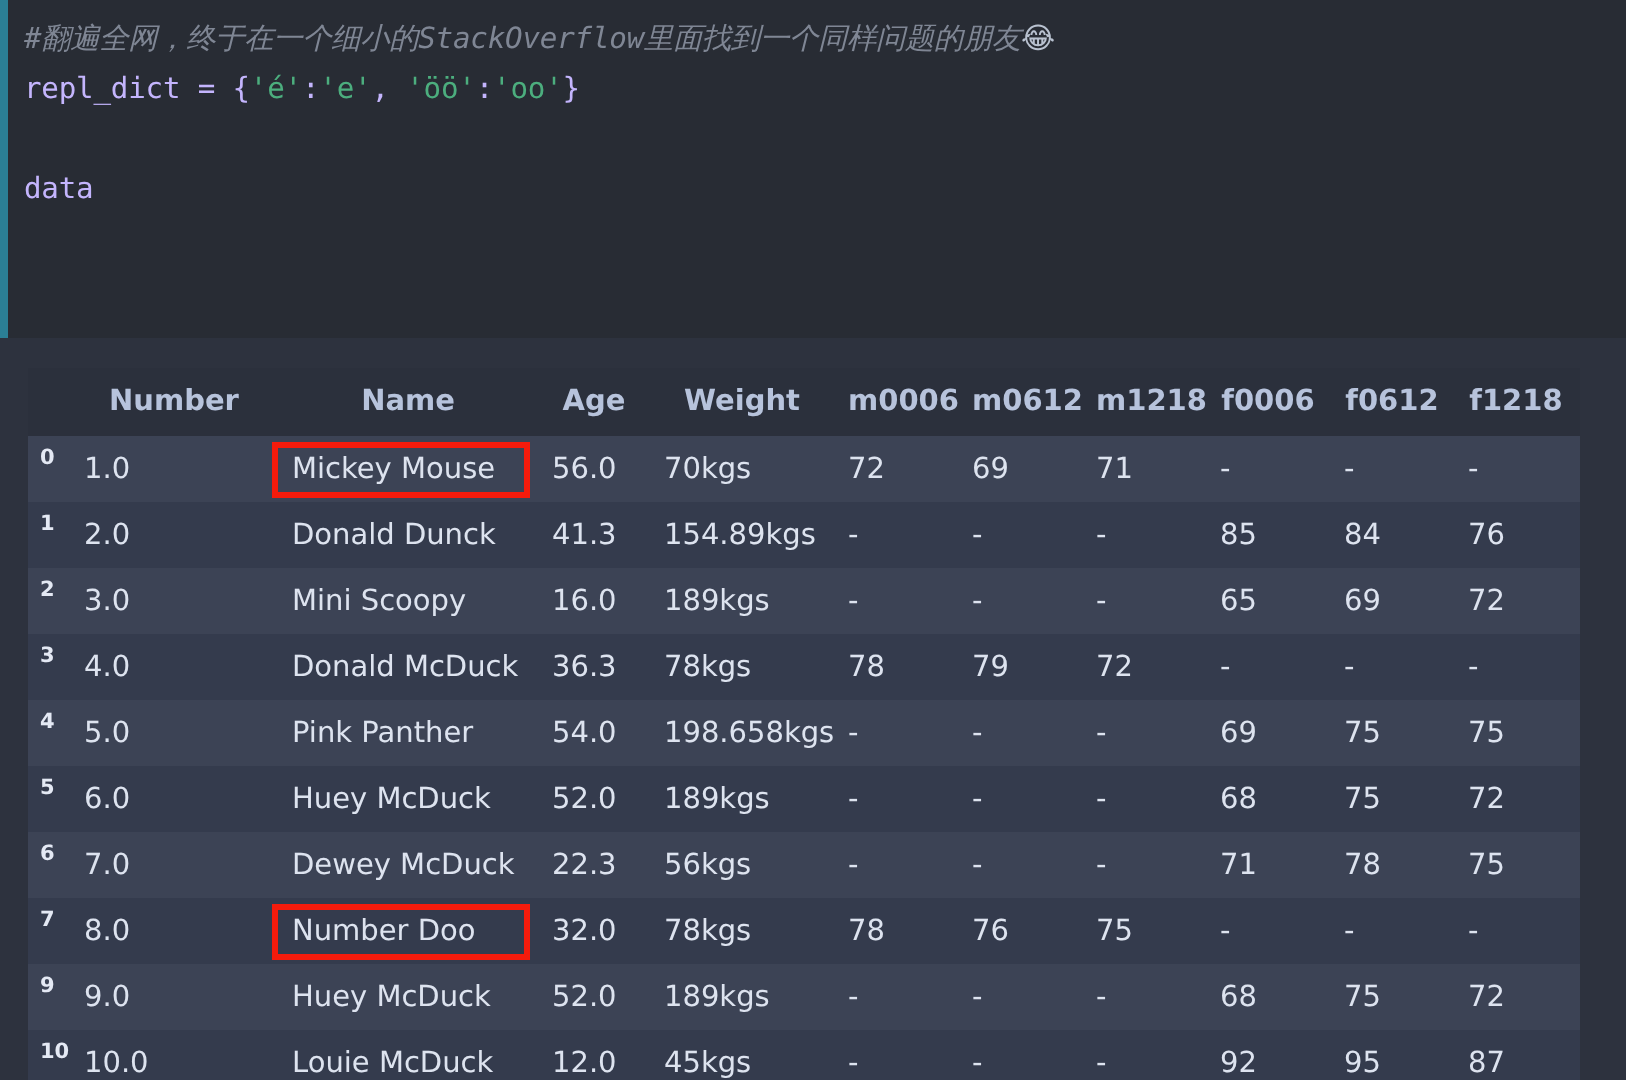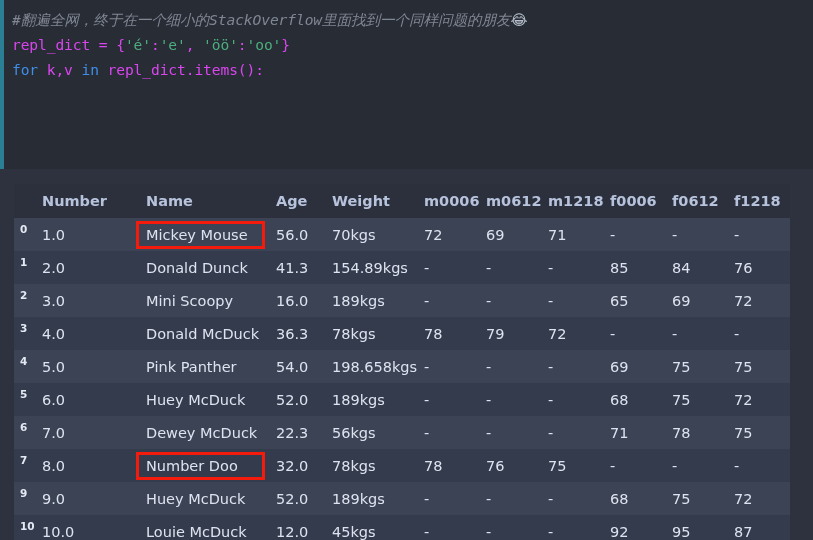--- a/index.html
+++ b/index.html
@@ -37,21 +37,21 @@
     font-family: "DejaVu Sans Mono", "Liberation Mono", monospace;
     font-size: 14.6px;
     line-height: 25px;
     white-space: pre;
     color: #b9c2d0;
     letter-spacing: -0.1px;
   }
   .tok-comment { color: #7f8694; font-style: italic; }
   .tok-kw      { color: #3f8ee8; }
   .tok-str     { color: #4cae7e; }
-  .tok-plain   { color: #d946ef; }
+  .tok-plain   { color: #c4b5fd; }
   .tok-bracket {
     background: #2f6fe0;
     color: #e8eefc;
   }
   .emoji { font-family: "DejaVu Sans", sans-serif; font-style: normal; }
 
   
   #output-area {
     position: absolute;
     left: 0; top: 169px;
@@ -66,21 +66,21 @@
     width: 776px;
     border-collapse: collapse;
     font-family: "DejaVu Sans", "Liberation Sans", sans-serif;
     table-layout: fixed;
   }
   #df-table thead tr { background: #2b303c; height: 34px; }
   #df-table thead th {
     color: #b7c3dc;
     font-size: 14.5px;
     font-weight: bold;
-    text-align: left;
+    text-align: center;
     padding: 0 8px 0 6px;
     vertical-align: middle;
     white-space: nowrap;
   }
   #df-table thead th.idx-head { background: #2b303c; }
   #df-table tbody tr { height: 33px; }
   #df-table tbody tr.even { background: #3c4355; }
   #df-table tbody tr.odd  { background: #343b4d; }
   #df-table tbody td {
     color: #dde3ef;
@@ -119,22 +119,22 @@
   col.c-f      { width: 62px; }
 </style>
 </head>
 <body>
 
 <div id="code-cell">
   <div id="code-gutter-bar"></div>
   <div id="code-body">
       <div class="code-line"><span class="tok-comment">#翻遍全网，终于在一个细小的StackOverflow里面找到一个同样问题的朋友</span><span class="emoji">😂</span></div>
       <div class="code-line"><span class="tok-plain">repl_dict = {</span><span class="tok-str">'é'</span><span class="tok-plain">:</span><span class="tok-str">'e'</span><span class="tok-plain">, </span><span class="tok-str">'öö'</span><span class="tok-plain">:</span><span class="tok-str">'oo'</span><span class="tok-plain">}</span></div>
-      <div class="code-line"><span class="tok-kw">for</span><span class="tok-plain"> k,v </span><span class="tok-kw">in</span><span class="tok-plain"> repl_dict.items():</span></div>
       <div class="code-line"><span class="tok-plain"> </span></div>
+      <div class="code-line"><span class="tok-plain">data</span></div>
     </div>
 </div>
 
 <div id="output-area">
   <table id="df-table">
     <colgroup>
       <col class="c-idx">
       <col class="c-number">
         <col class="c-name">
         <col class="c-age">

